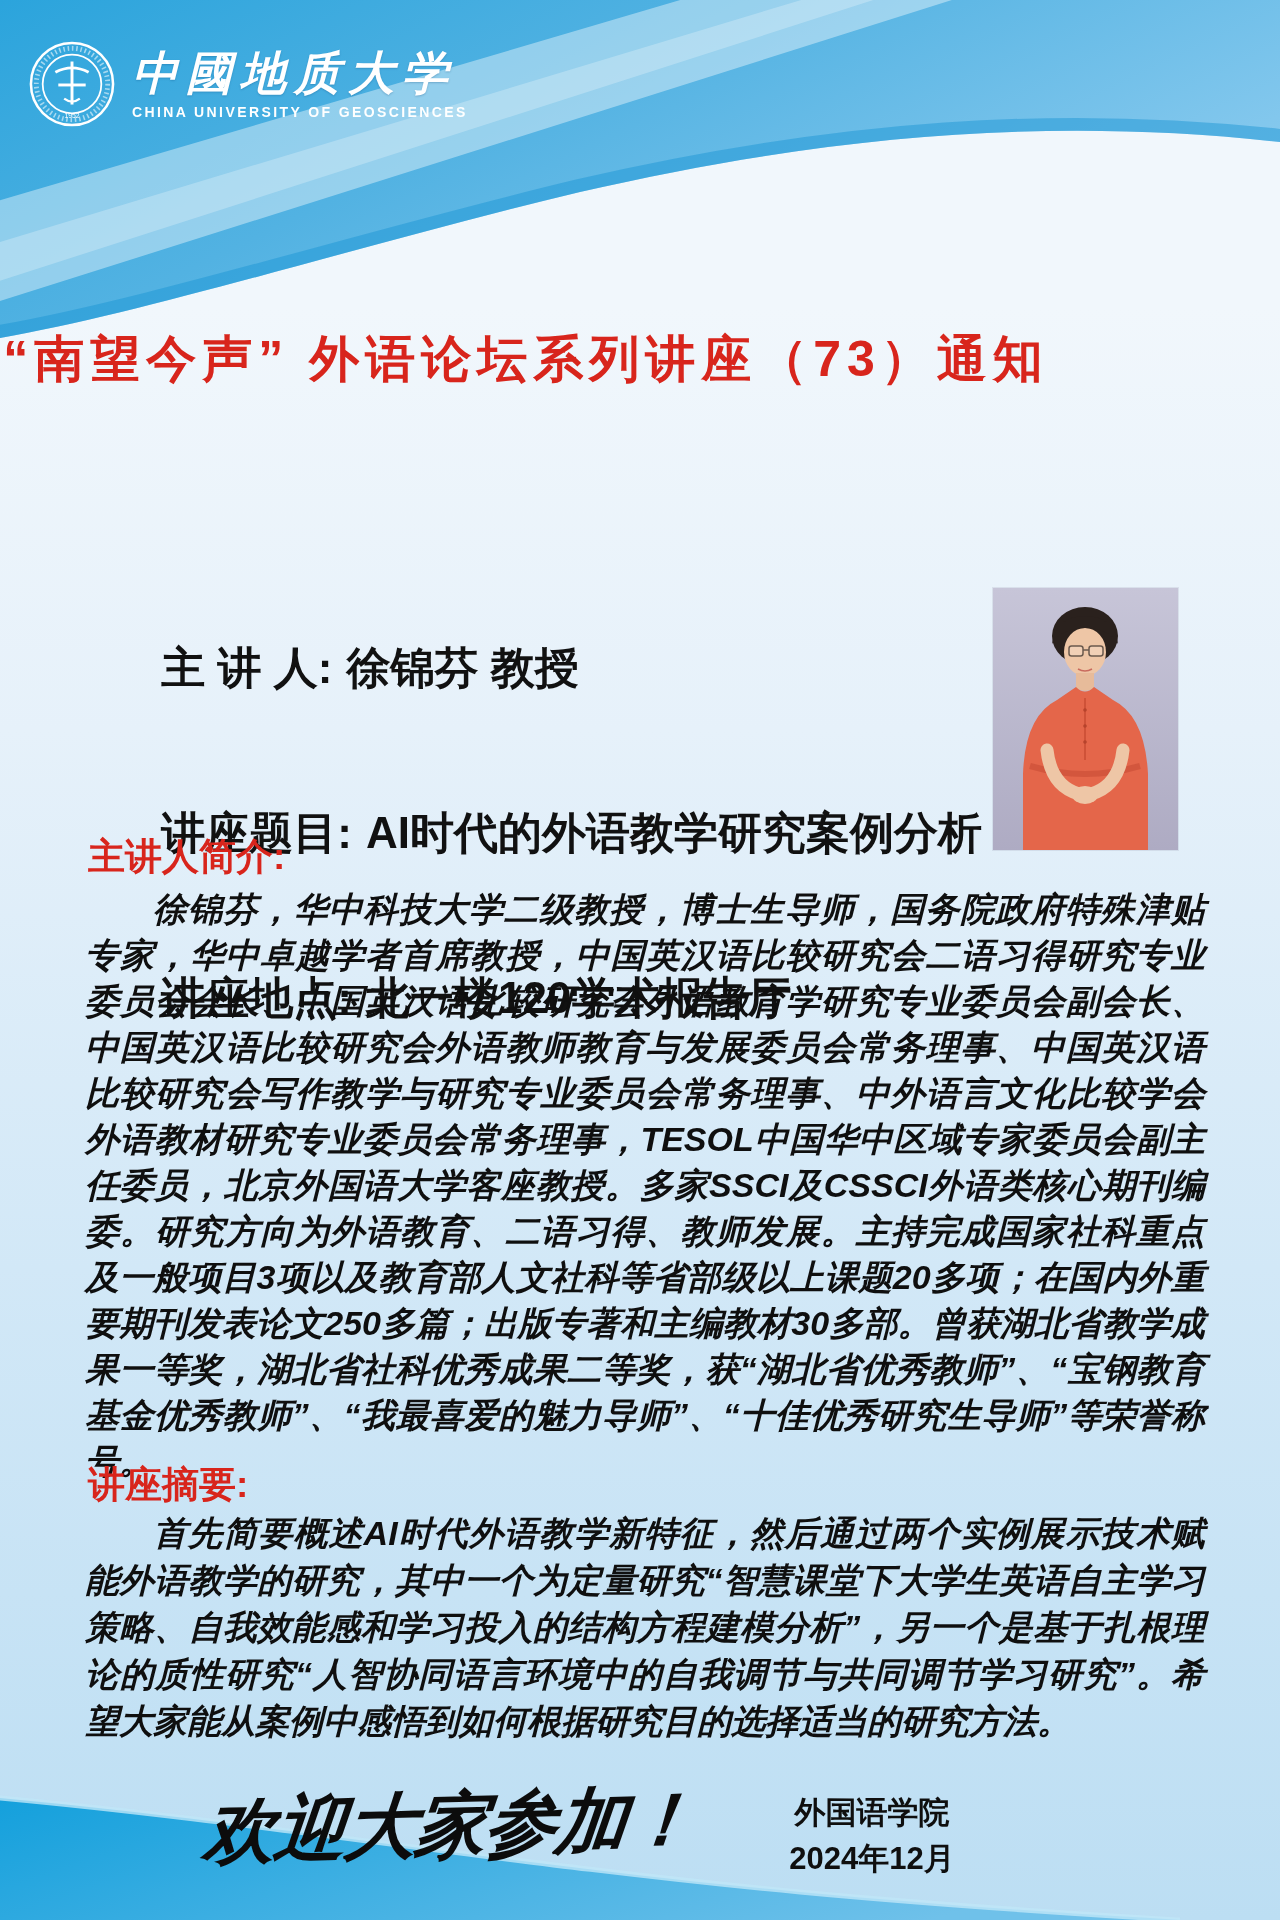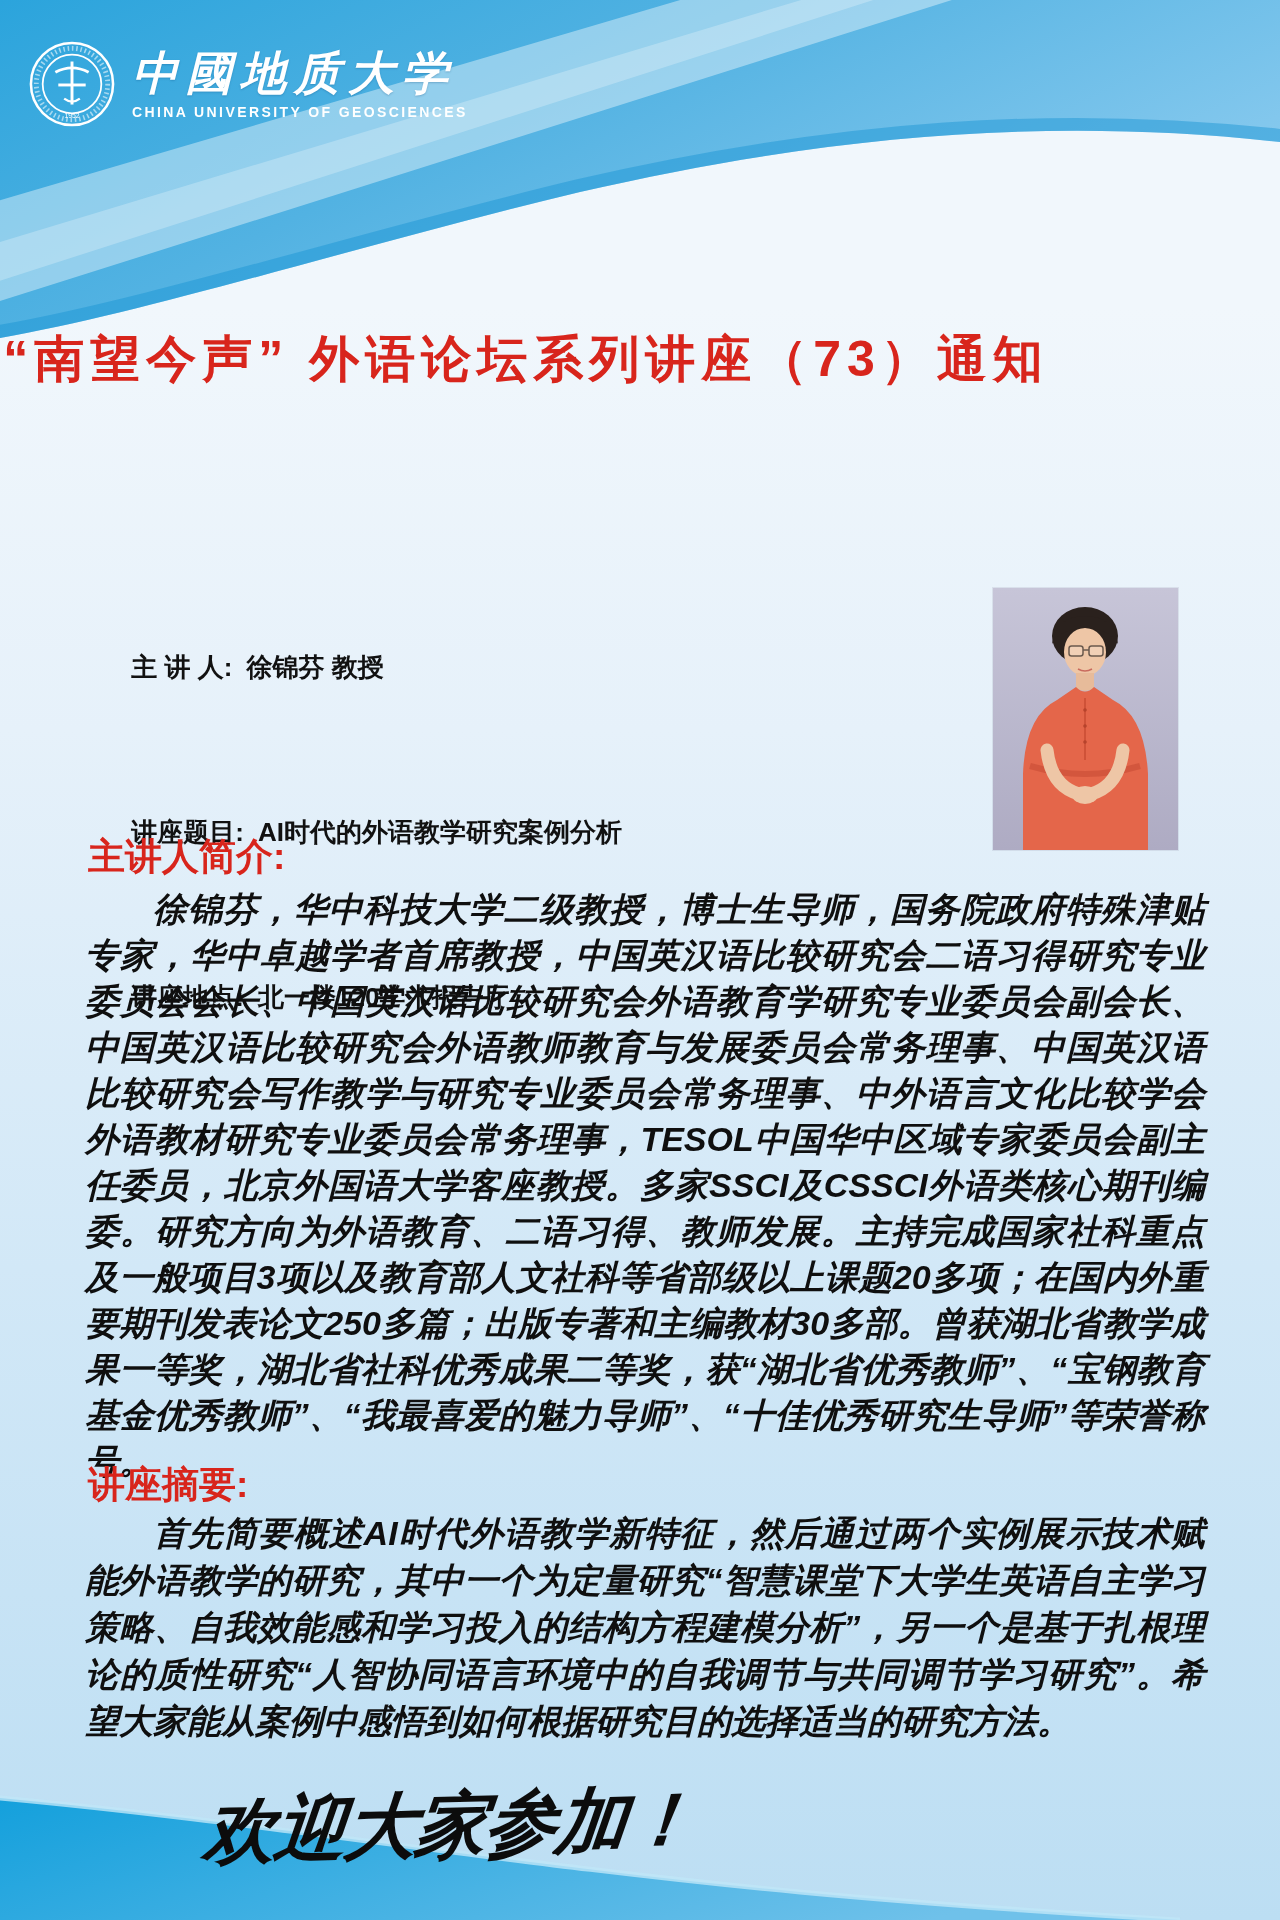--- a/index.html
+++ b/index.html
@@ -29,21 +29,21 @@
     position:absolute;top:326px;left:0;width:1052px;margin:0;
     text-align:center;font-size:50px;letter-spacing:6px;
     font-weight:bold;color:#d8251c;z-index:4;
   }
   .intro{
     position:absolute;top:416px;left:88px;width:1118px;margin:0;
     font-size:34px;line-height:60px;font-weight:bold;
     text-indent:2em;text-align:justify;z-index:4;
   }
   .info{position:absolute;top:585px;left:88px;z-index:4;}
-  .info .row{font-size:26px;line-height:55px;font-weight:bold;white-space:pre;}
+  .info .row{font-size:44px;line-height:55px;font-weight:bold;white-space:pre;}
   .info .lbl{margin-right:14px;}
   .sec{
     position:absolute;left:88px;margin:0;
     font-size:37px;font-weight:bold;color:#d8251c;z-index:4;
   }
   .sec-bio{top:832px;}
   .sec-abs{top:1460px;}
   .body-text{
     position:absolute;left:85px;width:1120px;margin:0;
     font-size:34px;font-weight:bold;color:#0f0f0f;
@@ -152,20 +152,24 @@
     </svg>
   </div>
 
   <h2 class="sec sec-bio">主讲人简介:</h2>
   <p class="body-text bio">徐锦芬，华中科技大学二级教授，博士生导师，国务院政府特殊津贴专家，华中卓越学者首席教授，中国英汉语比较研究会二语习得研究专业委员会会长、中国英汉语比较研究会外语教育学研究专业委员会副会长、中国英汉语比较研究会外语教师教育与发展委员会常务理事、中国英汉语比较研究会写作教学与研究专业委员会常务理事、中外语言文化比较学会外语教材研究专业委员会常务理事，TESOL中国华中区域专家委员会副主任委员，北京外国语大学客座教授。多家SSCI及CSSCI外语类核心期刊编委。研究方向为外语教育、二语习得、教师发展。主持完成国家社科重点及一般项目3项以及教育部人文社科等省部级以上课题20多项；在国内外重要期刊发表论文250多篇；出版专著和主编教材30多部。曾获湖北省教学成果一等奖，湖北省社科优秀成果二等奖，获“湖北省优秀教师”、“宝钢教育基金优秀教师”、“我最喜爱的魅力导师”、“十佳优秀研究生导师”等荣誉称号。</p>
 
   <h2 class="sec sec-abs">讲座摘要:</h2>
   <p class="body-text abstract">首先简要概述AI时代外语教学新特征，然后通过两个实例展示技术赋能外语教学的研究，其中一个为定量研究“智慧课堂下大学生英语自主学习策略、自我效能感和学习投入的结构方程建模分析”，另一个是基于扎根理论的质性研究“人智协同语言环境中的自我调节与共同调节学习研究”。希望大家能从案例中感悟到如何根据研究目的选择适当的研究方法。</p>
 
   <div class="welcome">欢迎大家参加！</div>
+  <div class="sig">
+    <div>外国语学院</div>
+    <div>2024年12月</div>
+  </div>
 
   <svg class="bottom-art" width="1280" height="140" viewBox="0 0 1280 140">
     <defs>
       <linearGradient id="wg" x1="0" y1="0" x2="1" y2="0.3">
         <stop offset="0" stop-color="#14a0dc"></stop>
         <stop offset="1" stop-color="#6fc1ea"></stop>
       </linearGradient>
     </defs>
     <path d="M0,18 C260,42 520,86 800,112 C960,127 1080,134 1180,140 L0,140 Z" fill="url(#wg)"></path>
     <path d="M0,18 C260,42 520,86 800,112 C960,127 1080,134 1180,140" fill="none" stroke="#bfe6f7" stroke-width="5" opacity="0.8"></path>

